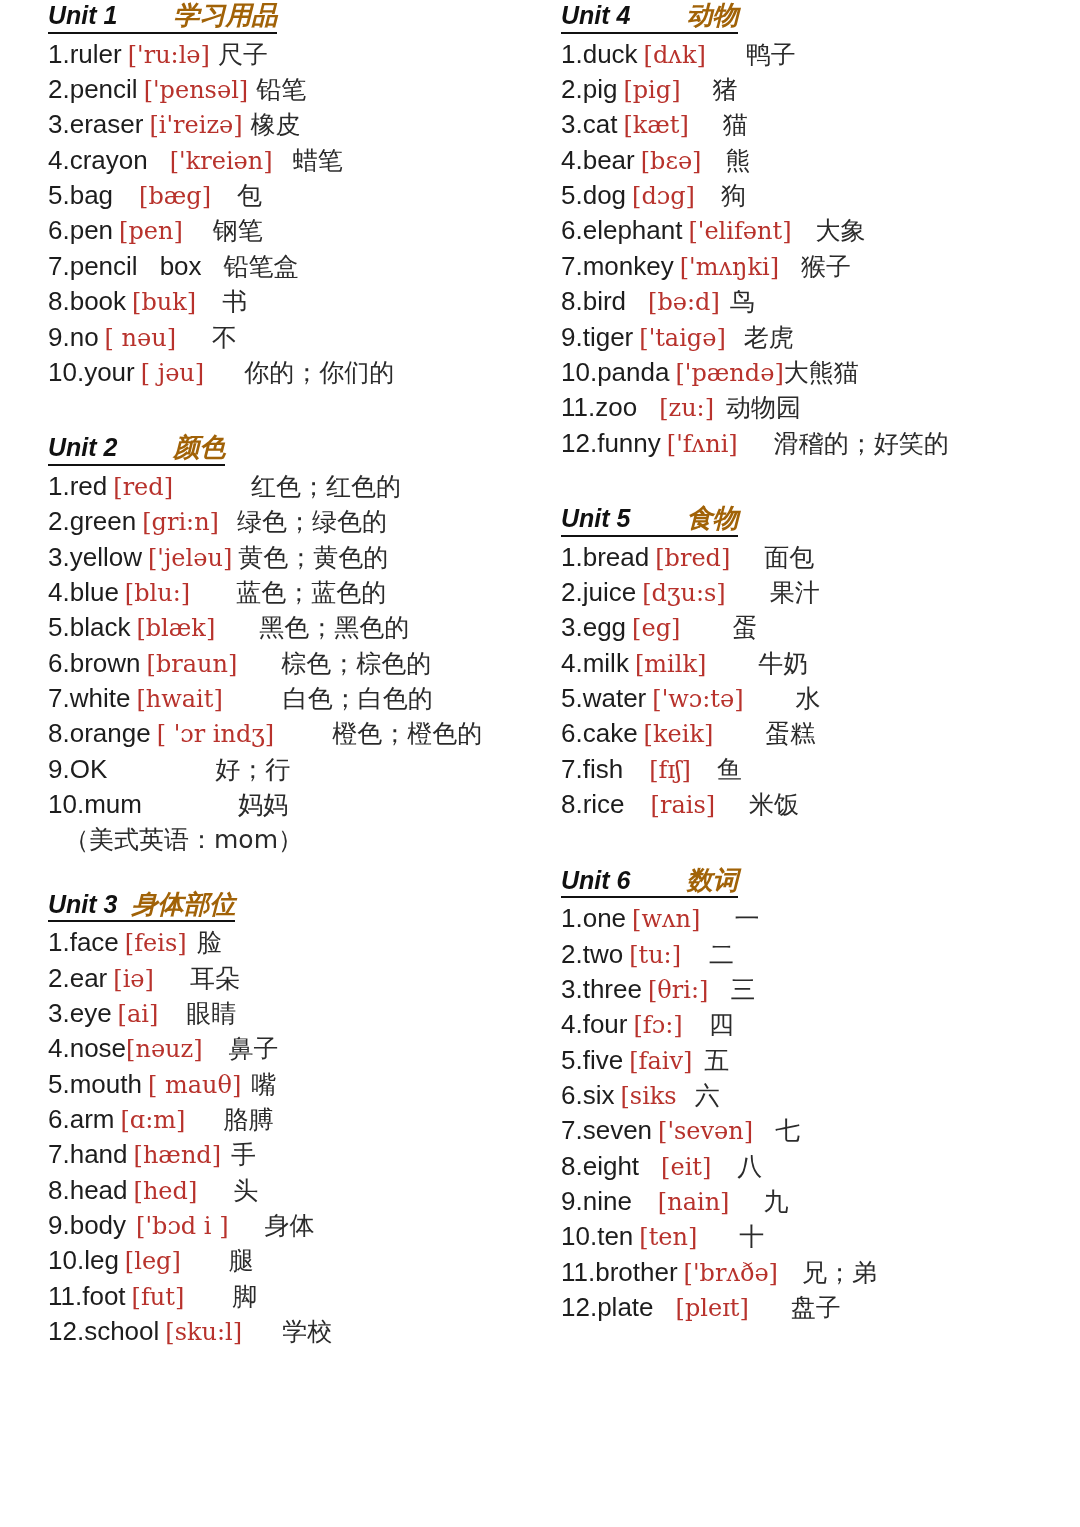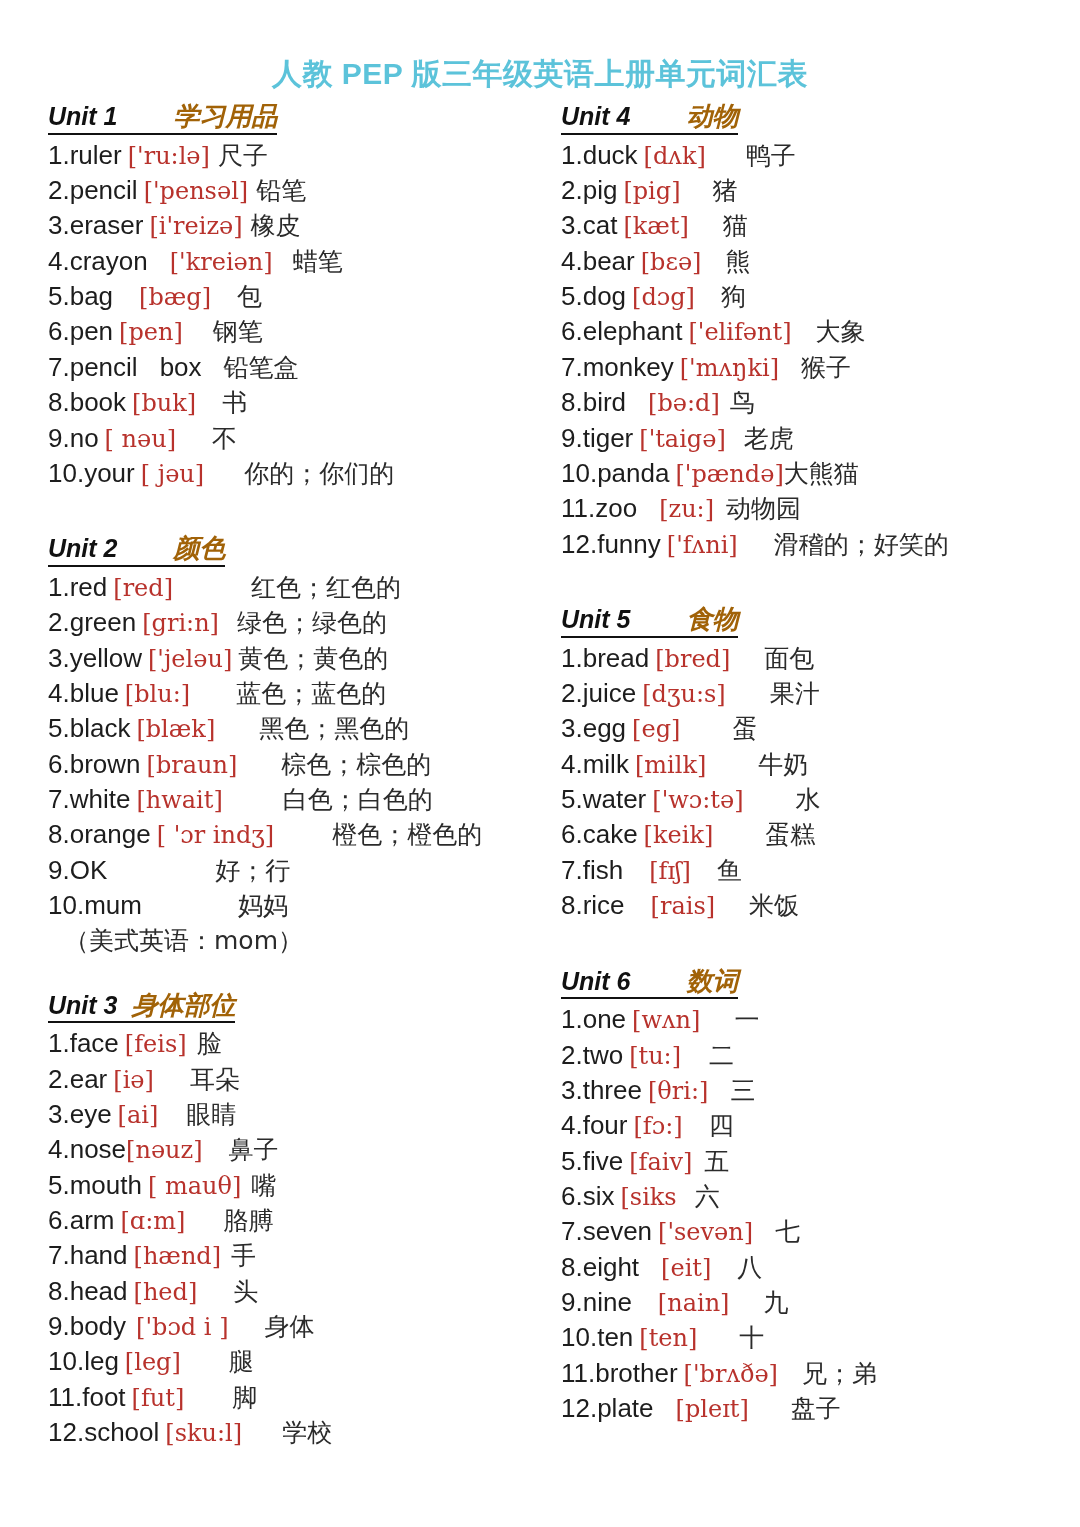--- a/index.html
+++ b/index.html
@@ -111,21 +111,20 @@
 
   .unit-spacer-lg { height: 40px; }
   .unit-spacer-md { height: 30px; }
   .unit-spacer-sm { height: 18px; }
 </style>
 </head>
 <body>
 
 <div class="page">
 
-  <div class="doc-title">人教 PEP 版三年级英语上册单元词汇表</div>
 
   <div class="columns">
     <div class="col left" id="col-left">
         <div class="unit"><div class="unit-header"><span class="unit-label">Unit 1</span><span class="unit-gap" style="width: 56px;"></span><span class="unit-topic">学习用品</span></div><div class="entry"><span class="num">1.</span><span class="word">ruler</span><span class="sp" style="width: 6px;"></span><span class="phon">['ru:lə]</span><span class="sp" style="width: 8px;"></span><span class="zh">尺子</span></div><div class="entry"><span class="num">2.</span><span class="word">pencil</span><span class="sp" style="width: 6px;"></span><span class="phon">['pensəl]</span><span class="sp" style="width: 8px;"></span><span class="zh">铅笔</span></div><div class="entry"><span class="num">3.</span><span class="word">eraser</span><span class="sp" style="width: 6px;"></span><span class="phon">[i'reizə]</span><span class="sp" style="width: 8px;"></span><span class="zh">橡皮</span></div><div class="entry"><span class="num">4.</span><span class="word">crayon</span><span class="sp" style="width: 22px;"></span><span class="phon">['kreiən]</span><span class="sp" style="width: 20px;"></span><span class="zh">蜡笔</span></div><div class="entry"><span class="num">5.</span><span class="word">bag</span><span class="sp" style="width: 26px;"></span><span class="phon">[bæg]</span><span class="sp" style="width: 26px;"></span><span class="zh">包</span></div><div class="entry"><span class="num">6.</span><span class="word">pen</span><span class="sp" style="width: 6px;"></span><span class="phon">[pen]</span><span class="sp" style="width: 30px;"></span><span class="zh">钢笔</span></div><div class="entry"><span class="num">7.</span><span class="word">pencil</span><span class="sp" style="width: 22px;"></span><span class="word">box</span><span class="sp" style="width: 22px;"></span><span class="zh">铅笔盒</span></div><div class="entry"><span class="num">8.</span><span class="word">book</span><span class="sp" style="width: 6px;"></span><span class="phon">[buk]</span><span class="sp" style="width: 26px;"></span><span class="zh">书</span></div><div class="entry"><span class="num">9.</span><span class="word">no</span><span class="sp" style="width: 6px;"></span><span class="phon">[ nəu]</span><span class="sp" style="width: 36px;"></span><span class="zh">不</span></div><div class="entry"><span class="num">10.</span><span class="word">your</span><span class="sp" style="width: 6px;"></span><span class="phon">[ jəu]</span><span class="sp" style="width: 40px;"></span><span class="zh">你的；你们的</span></div></div>
         <div class="unit-spacer-lg"></div>
         <div class="unit"><div class="unit-header"><span class="unit-label">Unit 2</span><span class="unit-gap" style="width: 56px;"></span><span class="unit-topic">颜色</span></div><div class="entry"><span class="num">1.</span><span class="word">red</span><span class="sp" style="width: 6px;"></span><span class="phon">[red]</span><span class="sp" style="width: 78px;"></span><span class="zh">红色；红色的</span></div><div class="entry"><span class="num">2.</span><span class="word">green</span><span class="sp" style="width: 6px;"></span><span class="phon">[gri:n]</span><span class="sp" style="width: 18px;"></span><span class="zh">绿色；绿色的</span></div><div class="entry"><span class="num">3.</span><span class="word">yellow</span><span class="sp" style="width: 6px;"></span><span class="phon">['jeləu]</span><span class="sp" style="width: 6px;"></span><span class="zh">黄色；黄色的</span></div><div class="entry"><span class="num">4.</span><span class="word">blue</span><span class="sp" style="width: 6px;"></span><span class="phon">[blu:]</span><span class="sp" style="width: 46px;"></span><span class="zh">蓝色；蓝色的</span></div><div class="entry"><span class="num">5.</span><span class="word">black</span><span class="sp" style="width: 6px;"></span><span class="phon">[blæk]</span><span class="sp" style="width: 44px;"></span><span class="zh">黑色；黑色的</span></div><div class="entry"><span class="num">6.</span><span class="word">brown</span><span class="sp" style="width: 6px;"></span><span class="phon">[braun]</span><span class="sp" style="width: 44px;"></span><span class="zh">棕色；棕色的</span></div><div class="entry"><span class="num">7.</span><span class="word">white</span><span class="sp" style="width: 6px;"></span><span class="phon">[hwait]</span><span class="sp" style="width: 60px;"></span><span class="zh">白色；白色的</span></div><div class="entry"><span class="num">8.</span><span class="word">orange</span><span class="sp" style="width: 6px;"></span><span class="phon">[ 'ɔr indʒ]</span><span class="sp" style="width: 58px;"></span><span class="zh">橙色；橙色的</span></div><div class="entry"><span class="num">9.</span><span class="word">OK</span><span class="sp" style="width: 108px;"></span><span class="zh">好；行</span></div><div class="entry"><span class="num">10.</span><span class="word">mum</span><span class="sp" style="width: 96px;"></span><span class="zh">妈妈</span></div><div class="note">（美式英语：mom）</div></div>
         <div class="unit-spacer-md"></div>
         <div class="unit"><div class="unit-header"><span class="unit-label">Unit 3</span><span class="unit-gap" style="width: 14px;"></span><span class="unit-topic">身体部位</span></div><div class="entry"><span class="num">1.</span><span class="word">face</span><span class="sp" style="width: 6px;"></span><span class="phon">[feis]</span><span class="sp" style="width: 10px;"></span><span class="zh">脸</span></div><div class="entry"><span class="num">2.</span><span class="word">ear</span><span class="sp" style="width: 6px;"></span><span class="phon">[iə]</span><span class="sp" style="width: 36px;"></span><span class="zh">耳朵</span></div><div class="entry"><span class="num">3.</span><span class="word">eye</span><span class="sp" style="width: 6px;"></span><span class="phon">[ai]</span><span class="sp" style="width: 28px;"></span><span class="zh">眼睛</span></div><div class="entry"><span class="num">4.</span><span class="word">nose</span><span class="sp" style="width: 0px;"></span><span class="phon">[nəuz]</span><span class="sp" style="width: 26px;"></span><span class="zh">鼻子</span></div><div class="entry"><span class="num">5.</span><span class="word">mouth</span><span class="sp" style="width: 6px;"></span><span class="phon">[ mauθ]</span><span class="sp" style="width: 10px;"></span><span class="zh">嘴</span></div><div class="entry"><span class="num">6.</span><span class="word">arm</span><span class="sp" style="width: 6px;"></span><span class="phon">[ɑ:m]</span><span class="sp" style="width: 38px;"></span><span class="zh">胳膊</span></div><div class="entry"><span class="num">7.</span><span class="word">hand</span><span class="sp" style="width: 6px;"></span><span class="phon">[hænd]</span><span class="sp" style="width: 10px;"></span><span class="zh">手</span></div><div class="entry"><span class="num">8.</span><span class="word">head</span><span class="sp" style="width: 6px;"></span><span class="phon">[hed]</span><span class="sp" style="width: 36px;"></span><span class="zh">头</span></div><div class="entry"><span class="num">9.</span><span class="word">body</span><span class="sp" style="width: 10px;"></span><span class="phon">['bɔd i ]</span><span class="sp" style="width: 36px;"></span><span class="zh">身体</span></div><div class="entry"><span class="num">10.</span><span class="word">leg</span><span class="sp" style="width: 6px;"></span><span class="phon">[leg]</span><span class="sp" style="width: 48px;"></span><span class="zh">腿</span></div><div class="entry"><span class="num">11.</span><span class="word">foot</span><span class="sp" style="width: 6px;"></span><span class="phon">[fut]</span><span class="sp" style="width: 48px;"></span><span class="zh">脚</span></div><div class="entry"><span class="num">12.</span><span class="word">school</span><span class="sp" style="width: 6px;"></span><span class="phon">[sku:l]</span><span class="sp" style="width: 40px;"></span><span class="zh">学校</span></div></div>
         <div class="unit-spacer-sm"></div>
       </div>

